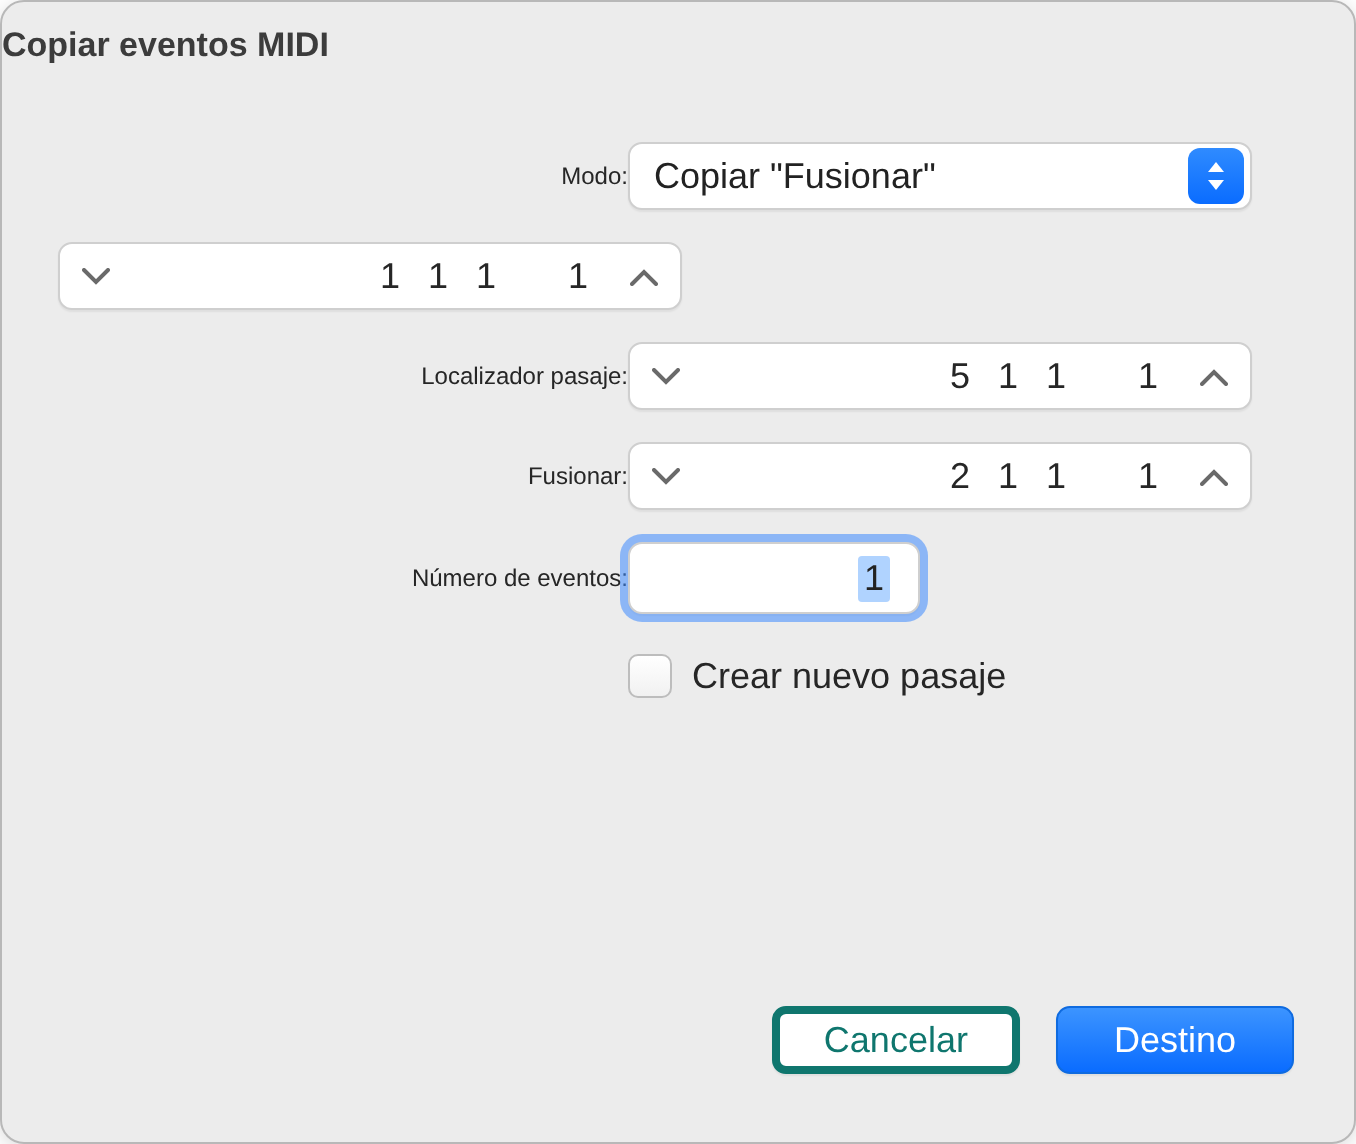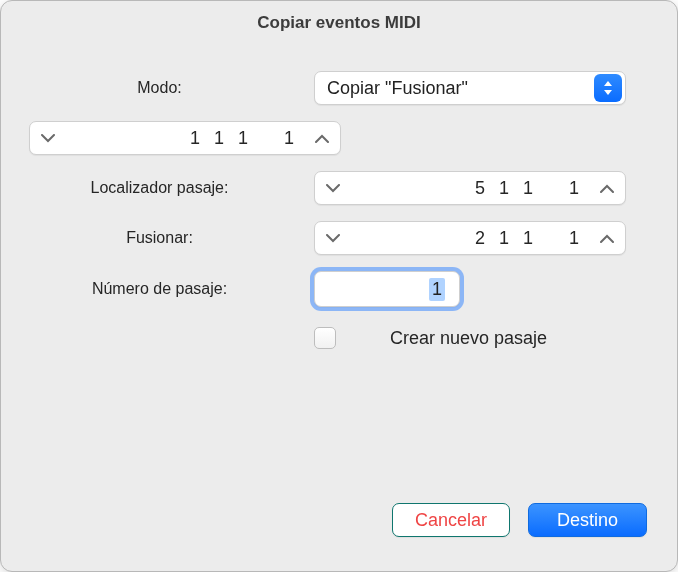--- a/index.html
+++ b/index.html
@@ -22,41 +22,41 @@
       border-radius: 12px;
       background: #ececec;
       box-shadow: 0 2px 10px rgba(0,0,0,0.15);
       display: flex;
       flex-direction: column;
     }
     .titlebar {
       height: 44px;
       display: flex;
       align-items: center;
-      justify-content: center;
+      justify-content: flex-start;
       font-size: 17px;
       font-weight: 600;
       color: #3c3c3c;
       border-top-left-radius: 12px;
       border-top-right-radius: 12px;
     }
     .content {
       padding: 26px 28px 0 28px;
       flex: 1;
     }
     .form-row {
       display: flex;
       align-items: center;
       margin-bottom: 16px;
     }
     .label-col {
       width: 285px;
-      text-align: center;
-      padding-right: 24px;
-      font-size: 16px;
+      text-align: right;
+      padding-right: 0;
+      font-size: 12px;
       color: #262626;
     }
     .control-col {
       flex: 1;
       display: flex;
       align-items: center;
     }
     
     .popup {
       display: inline-flex;
@@ -151,40 +151,39 @@
     .cb {
       width: 22px;
       height: 22px;
       border: 1px solid #bdbdbd;
       border-radius: 5px;
       background: linear-gradient(#ffffff,#f1f1f1);
     }
     .cb-label {
       font-size: 18px;
       color: #262626;
-      margin-left: 44px;
     }
     
     .footer {
       display: flex;
       justify-content: flex-end;
       gap: 18px;
       padding: 0 30px 34px 0;
     }
     .btn {
       height: 34px;
       padding: 0 22px;
       border-radius: 7px;
       font-size: 18px;
       display: inline-flex;
       align-items: center;
       justify-content: center;
-      border: 1px solid #0f766e;
+      border: 4px solid #0f766e;
       background: #ffffff;
-      color: #ef4444;
+      color: #0f766e;
       box-shadow: 0 1px 1px rgba(0,0,0,0.06);
     }
     .btn.primary {
       background: linear-gradient(#3c94ff, #0a6cff);
       border: 1px solid #0f6be0;
       color: #ffffff;
       padding: 0 28px;
     }
     svg { display: block; }
   </style>
@@ -280,21 +279,21 @@
           <span class="loc-btn">
             <svg width="14" height="9" viewBox="0 0 14 9">
                 <path d="M1 8 L7 2 L13 8" stroke="#6a6a6a" stroke-width="2" fill="none" stroke-linecap="round"></path>
               </svg>
           </span>
         </div>
       </div>
     </div>
 
     <div class="form-row">
-      <div class="label-col">Número de pasaje:</div>
+      <div class="label-col">Número de eventos:</div>
       <div class="control-col">
         <div class="numbox">
           <span class="selected">1</span>
         </div>
       </div>
     </div>
 
     <div class="form-row">
       <div class="label-col"></div>
       <div class="control-col">

